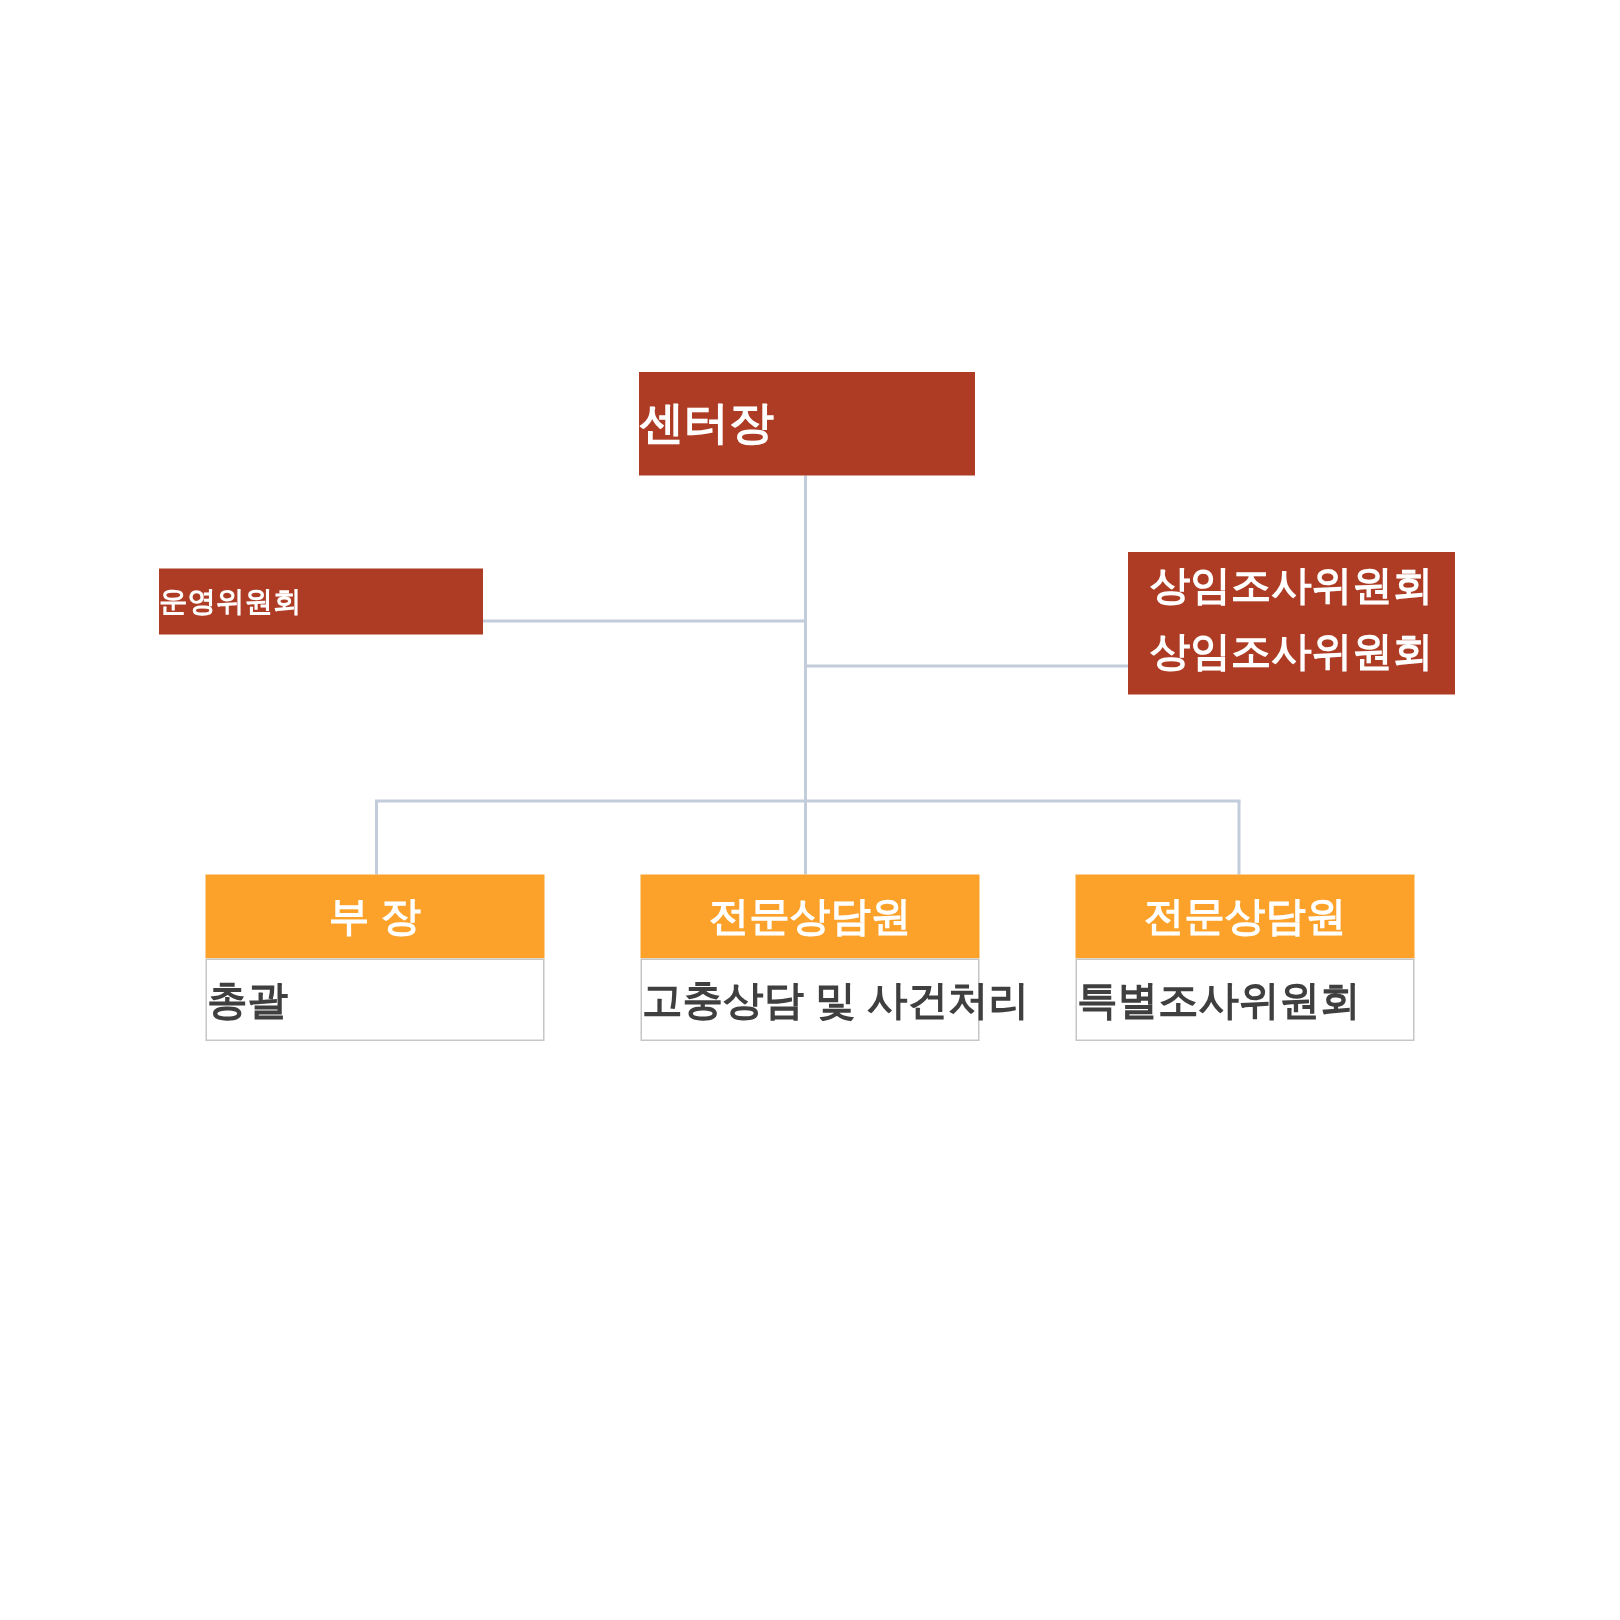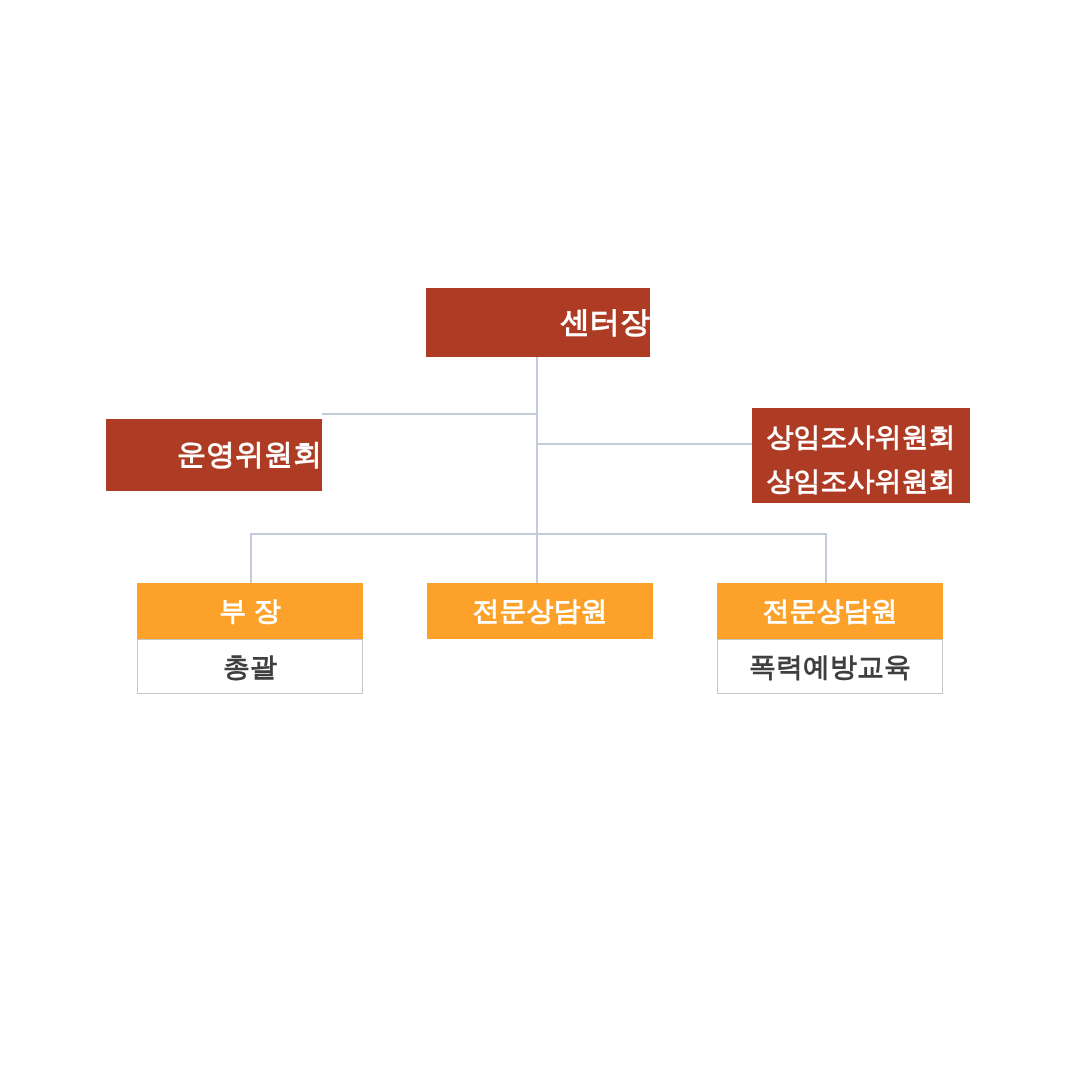--- a/index.html
+++ b/index.html
@@ -21,38 +21,37 @@
   .canvas {
     position: absolute;
     left: 0; top: 0;
     width: 1080px; height: 1080px;
     background: #ffffff;
   }
   .node {
     position: absolute;
     display: flex;
     align-items: center;
-    justify-content: flex-end;
+    justify-content: flex-start;
     text-align: center;
-    margin-top: 40px;
   }
   .committee {
     background: var(--committee-bg);
     color: #ffffff;
     font-weight: 700;
   }
   .root-box {
     left: 426px; top: 248px;
     width: 224px; height: 69px;
     font-size: 30px;
   }
   .left-box {
     left: 106px; top: 379px;
-    width: 216px; height: 72px;
-    font-size: 29px;
+    width: 216px; height: 44px;
+    font-size: 19px;
   }
   .right-box {
     left: 752px; top: 368px;
     width: 218px; height: 95px;
     font-size: 27px;
     line-height: 44px;
     flex-direction: column;
   }
   .dept-card {
     position: absolute;
@@ -72,21 +71,20 @@
   }
   .dept-card .dept-body {
     height: 55px;
     background: #ffffff;
     border: 1px solid var(--body-border);
     color: var(--body-text);
     font-weight: 700;
     font-size: 27px;
     display: flex;
     align-items: center;
-    justify-content: center;
     text-align: center;
     white-space: nowrap;
   }
   .card-1 { left: 137px; }
   .card-2 { left: 427px; }
   .card-3 { left: 717px; }
   .connector {
     position: absolute;
     background: var(--line-color);
   }
@@ -128,24 +126,27 @@
     </div>
     <div class="dept-body">
       <span>총괄</span>
     </div>
   </div>
 
   <div class="dept-card card-2">
     <div class="dept-header">
       <span>전문상담원</span>
     </div>
+    <div class="dept-body">
+      <span>고충상담 및 사건처리</span>
+    </div>
   </div>
 
   <div class="dept-card card-3">
     <div class="dept-header">
       <span>전문상담원</span>
     </div>
     <div class="dept-body">
-      <span>폭력예방교육</span>
+      <span>특별조사위원회</span>
     </div>
   </div>
 
 </div>
 
 </body></html>

